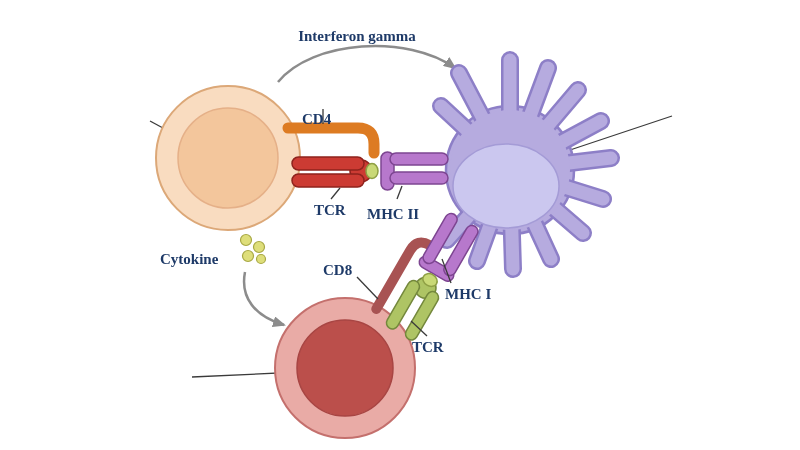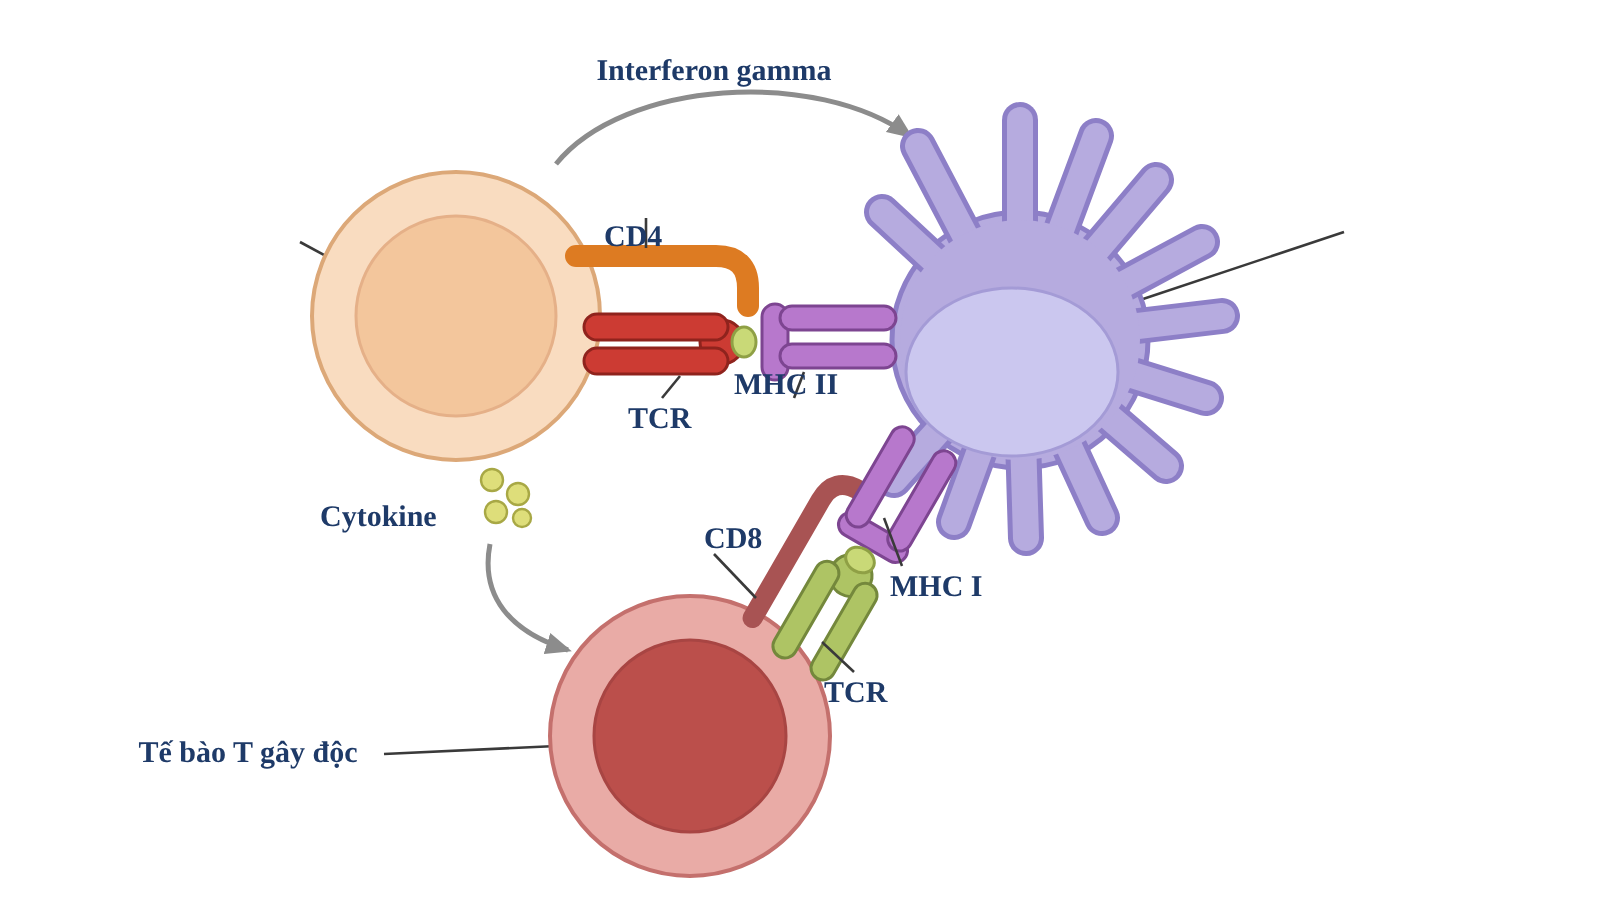--- a/index.html
+++ b/index.html
@@ -134,26 +134,25 @@
     </g>
   </svg>
 
 
   <div class="lbl center" style="left:277px; top:27px; width:160px;">Interferon gamma</div>
 
   <div class="lbl" style="left:302px; top:89px;margin-top:21px;">CD4</div>
 
   <div class="lbl" style="left:314px; top:201px;">TCR</div>
 
-  <div class="lbl" style="left:367px; top:184px;">MHC II</div>
+  <div class="lbl" style="left:367px; top:205px;">MHC II</div>
 
 
   <div class="lbl" style="left:160px; top:250px;">Cytokine</div>
 
-  <div class="lbl" style="left:323px; top:261px;margin-left:29px;">CD8</div>
+  <div class="lbl" style="left:323px; top:261px;">CD8</div>
 
   <div class="lbl" style="left:445px; top:285px;text-align:right;">MHC I</div>
 
   <div class="lbl" style="left:412px; top:338px;">TCR</div>
 
-  <div class="lbl center" style="left:54px; top:368px; width:140px;">Tế bào T gây độc</div>
 
 </div>
 
 </body></html>

